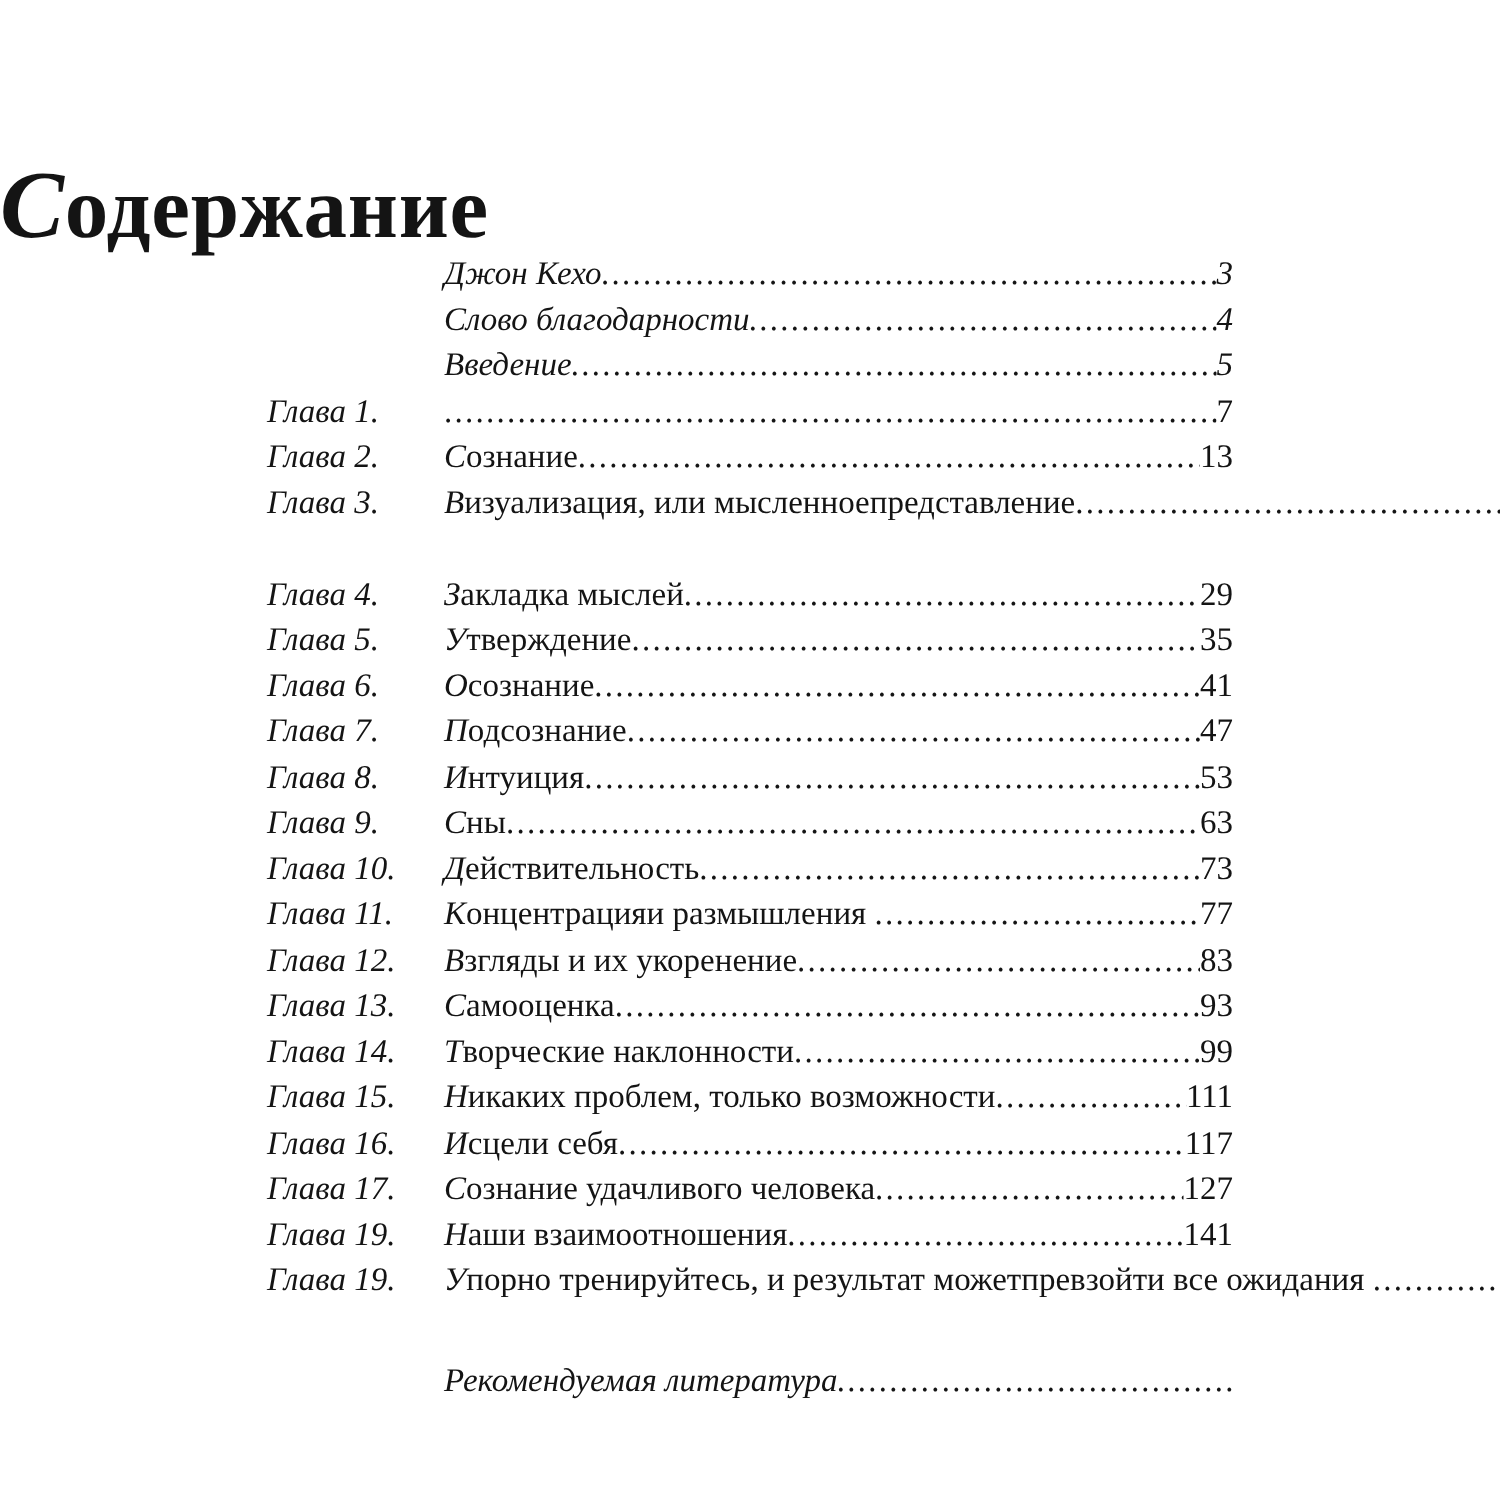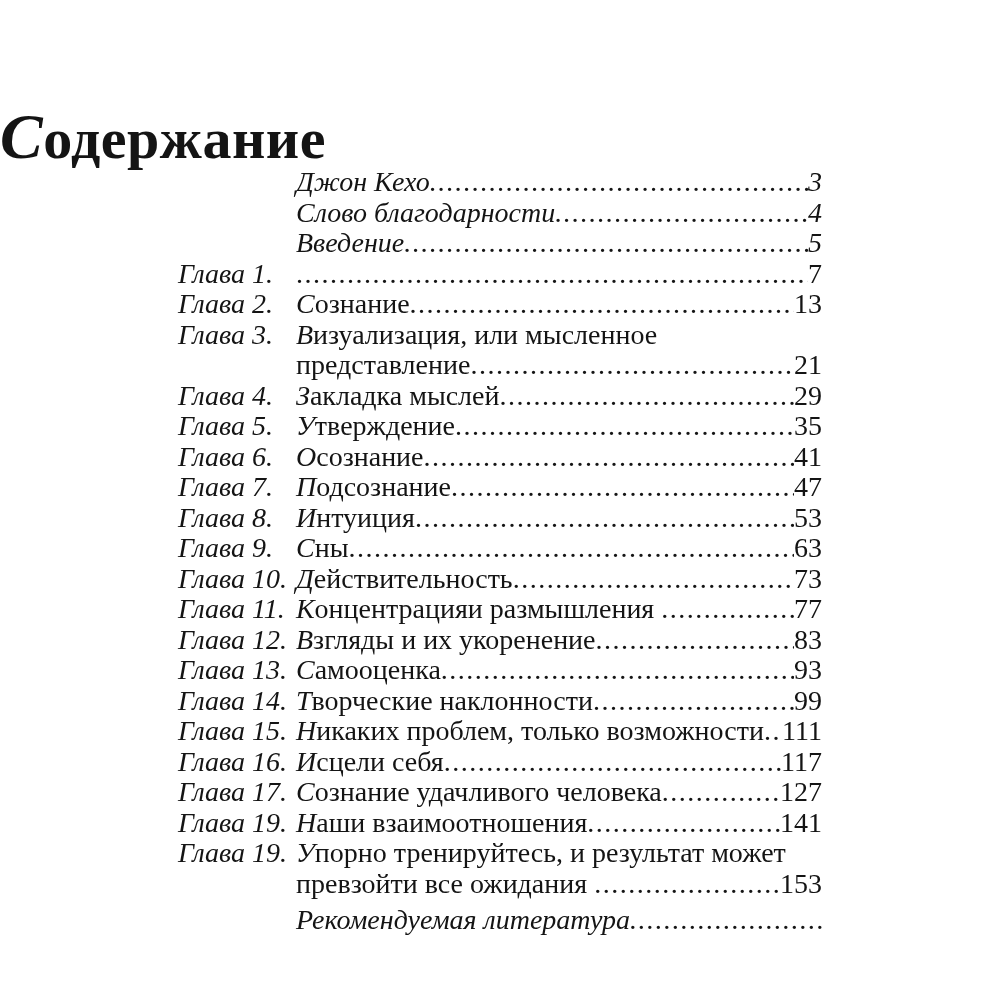--- a/index.html
+++ b/index.html
@@ -2,32 +2,32 @@
 <html><head>
 <meta charset="utf-8">
 <style>
   html, body { margin: 0; padding: 0; background: #ffffff; }
   body { width: 1000px; height: 1000px; position: relative; overflow: hidden;
          font-family: "Liberation Serif", "DejaVu Serif", serif; color: #141414; }
   .title { position: absolute; top: 58px; left: 0; width: 1000px; 
            font-size: 58px; letter-spacing: 0.5px; line-height: 80px; }
   .title .cap { font-style: italic; font-size: 64px; }
   .toc { position: absolute; left: 178px; top: 167px; width: 644px; }
-  .row { position: relative; height: 30.5px; line-height: 30.5px; font-size: 28px; white-space: nowrap; }
+  .row { position: relative; height: 30.5px; line-height: 30.5px; font-size: 22px; white-space: nowrap; }
   .row.front { font-style: italic; }
   .row.tall { height: 61px; }
   .row.gap-after { margin-bottom: 6px; }
   .label { position: absolute; left: 0; top: 0; width: 118px; font-style: italic; }
   .entry { position: absolute; left: 118px; right: 0; top: 0; display: flex; }
   .entry .text { flex: 0 0 auto; }
   .entry .text .cap { font-style: italic; }
   .entry .dots { flex: 1 1 auto; overflow: hidden; white-space: nowrap; letter-spacing: 1.5px; }
   .entry .dots::after { content: "................................................................................................................................"; }
   .entry .page { flex: 0 0 auto; }
-  .entry.two { flex-direction: column; }
+  .entry.two { flex-direction: row; }
   .entry.two .line1 { height: 30.5px; }
   .entry.two .line2 { display: flex; height: 30.5px; }
 </style>
 </head>
 <body>
 
 <h1 class="title"><span class="cap">С</span><span>одержание</span></h1>
 
 <div class="toc">
 

